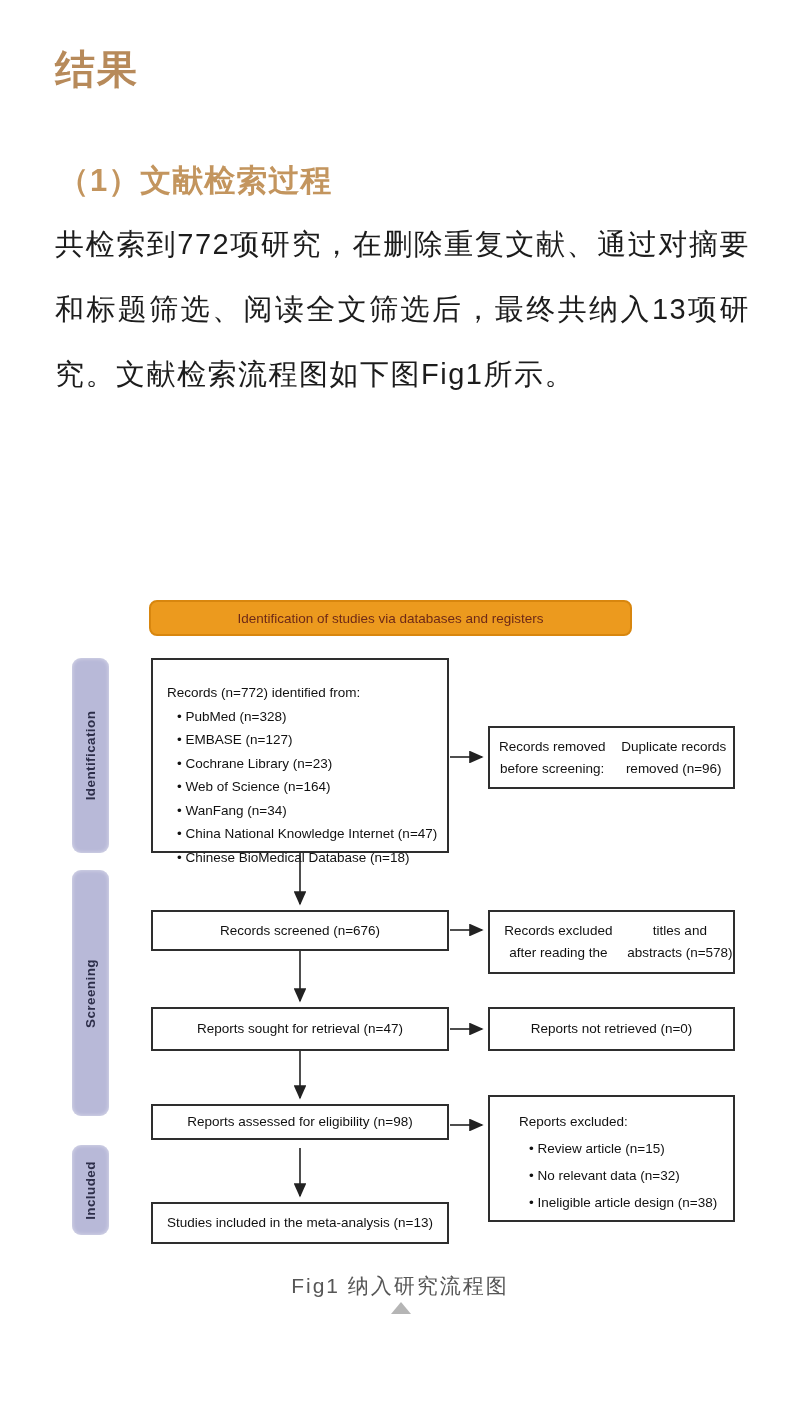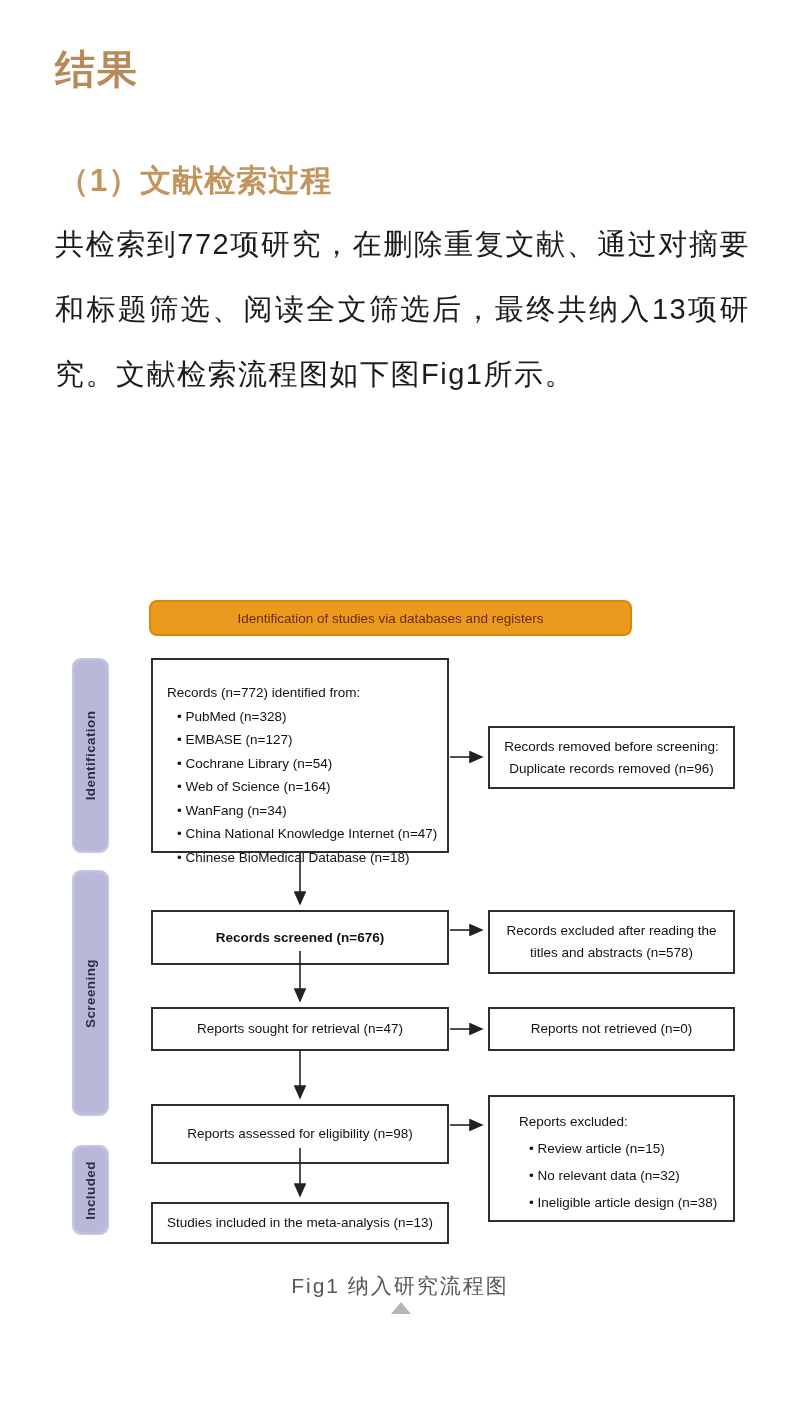--- a/index.html
+++ b/index.html
@@ -71,33 +71,33 @@
   }
   .stage-identification{top:658px;height:195px;}
   .stage-screening{top:870px;height:246px;}
   .stage-included{top:1145px;height:90px;}
   .fbox{
     position:absolute;background:#fff;
     border:2px solid var(--box-border);
     font-size:13.5px;color:#111;
   }
   .fbox.center{
-    display:flex;flex-direction:column;
+    display:flex;
     align-items:center;justify-content:center;
     text-align:center;line-height:22px;
   }
   .main-col{left:151px;width:298px;}
   .right-col{left:488px;width:247px;}
   .box-identified{top:658px;height:195px;padding:21px 6px 0 14px;line-height:23.5px;}
   .box-removed{top:726px;height:63px;}
-  .box-screened{top:910px;height:55px;font-weight:bold;}
+  .box-screened{top:910px;height:41px;}
   .box-excluded-reading{top:910px;height:64px;}
   .box-sought{top:1007px;height:44px;}
   .box-not-retrieved{top:1007px;height:44px;}
-  .box-assessed{top:1104px;height:60px;}
+  .box-assessed{top:1104px;height:36px;}
   .box-excluded{top:1095px;height:127px;padding:11px 6px 0 29px;line-height:27px;}
   .box-included{top:1202px;height:42px;}
   ul.plain{list-style:none;}
   ul.plain li{padding-left:10px;}
   ul.plain li::before{content:"\2022\00a0";}
   .arrows{position:absolute;left:0;top:0;pointer-events:none;}
   
   .fig-triangle{
     position:absolute;left:391px;top:1302px;
     width:0;height:0;
@@ -135,21 +135,21 @@
     </div>
     <div class="stage stage-included">
       <span>Included</span>
     </div>
 
     <div class="fbox main-col box-identified">
       <div>Records (n=772) identified from:</div>
       <ul class="plain">
         <li>PubMed (n=328)</li>
         <li>EMBASE (n=127)</li>
-        <li>Cochrane Library (n=54)</li>
+        <li>Cochrane Library (n=23)</li>
         <li>Web of Science (n=164)</li>
         <li>WanFang (n=34)</li>
         <li>China National Knowledge Internet (n=47)</li>
         <li>Chinese BioMedical Database (n=18)</li>
       </ul>
     </div>
 
     <div class="fbox right-col box-removed center">
       <div>Records removed before screening:</div>
       <div>Duplicate records removed (n=96)</div>

